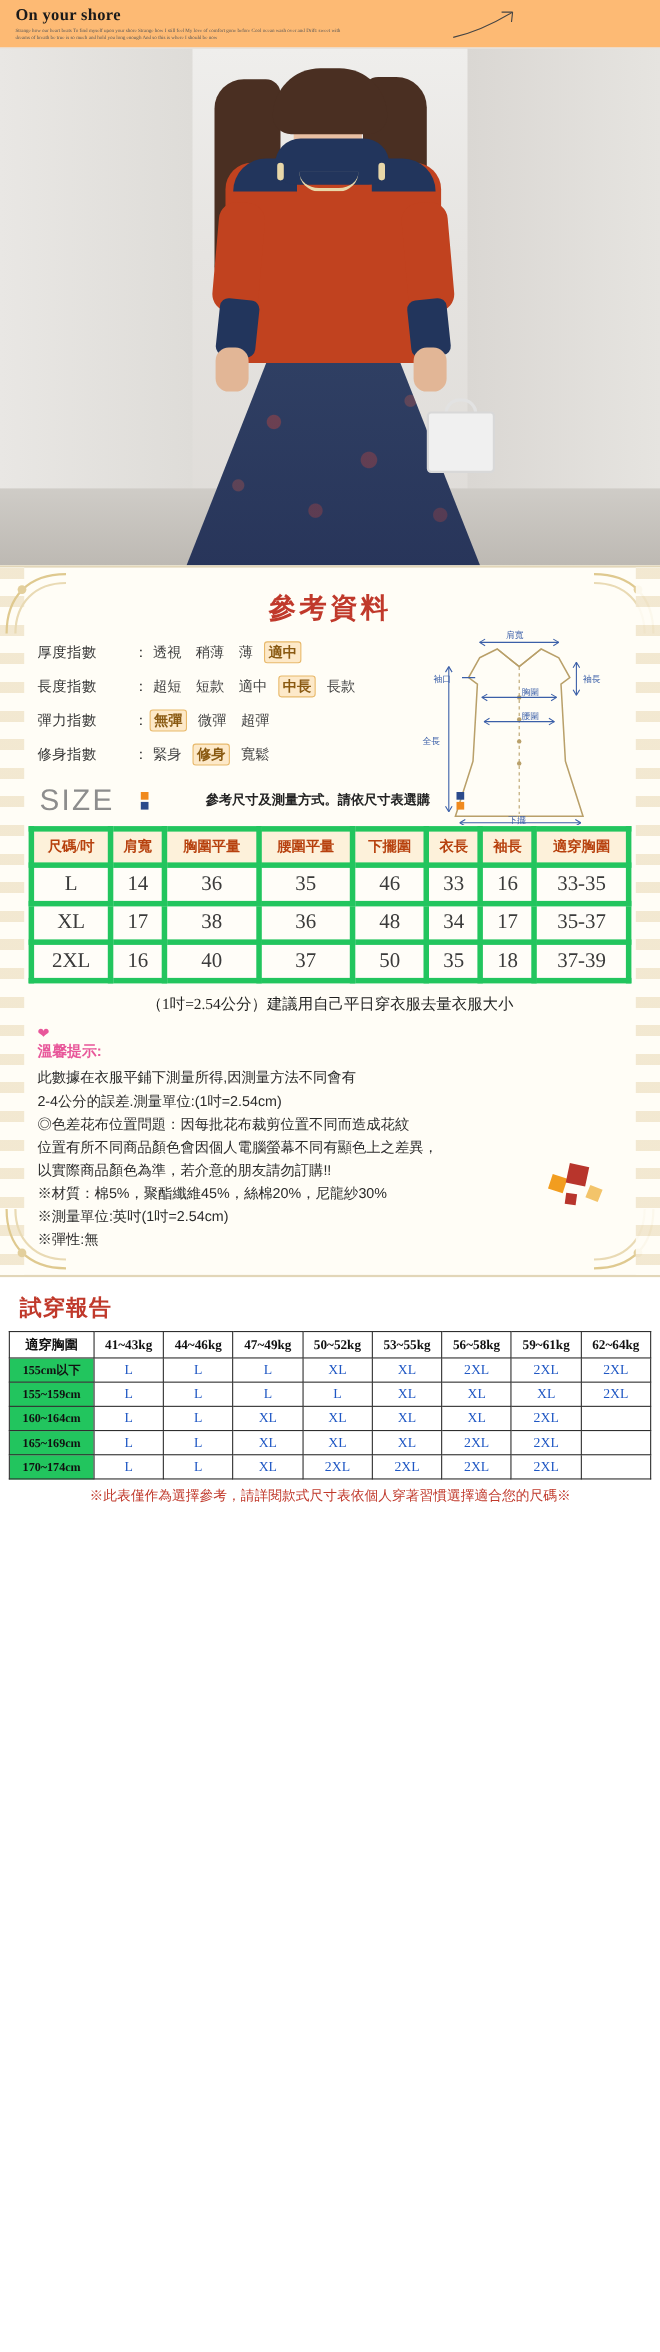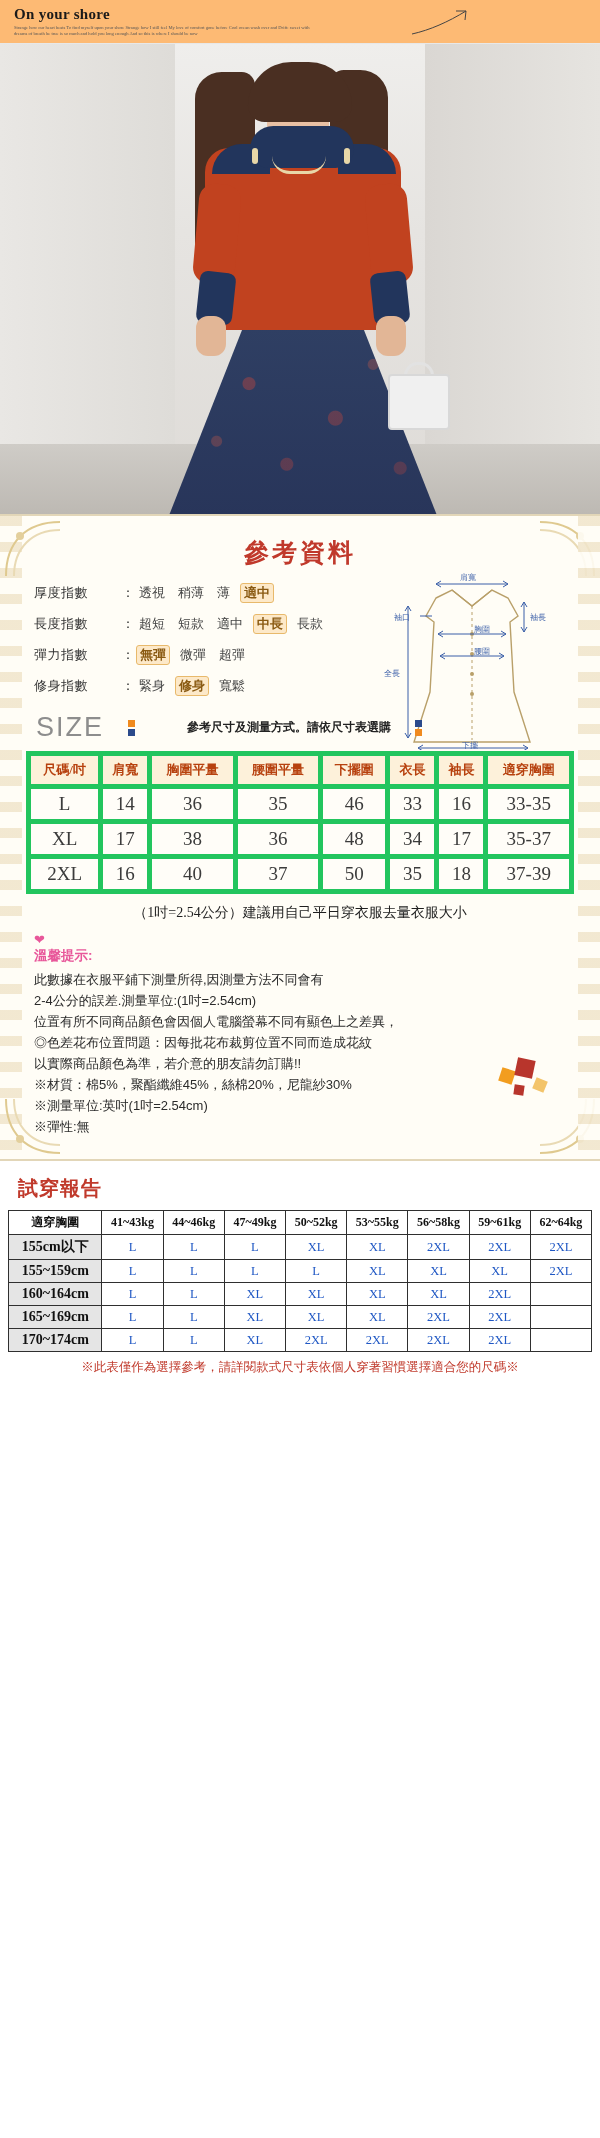--- a/index.html
+++ b/index.html
@@ -251,21 +251,21 @@
   table.fit th, table.fit td {
     border: 1px solid #2f2f2f;
     text-align:center;
     font-size: 12.5px;
     padding: 3px 1px;
   }
   table.fit thead th {
     background:#fff; color:#111; font-weight:bold; font-size: 12px;
   }
   table.fit tbody th {
-    background:#e5e5e5; color:#111; font-weight:bold; font-size: 14px;
+    background:#22c55e; color:#111; font-weight:bold; font-size: 11px;
     text-align:center; white-space:nowrap;margin-left:36px;
   }
   table.fit td { color:#1f57c4; font-size: 12.5px; }
   .foot-note {
     color:#c0392b; font-size: 12.5px; text-align:center;
     padding: 7px 4px 10px;
   }
 </style>
 </head>
 <body>
@@ -496,22 +496,22 @@
       <i class="b"></i>
       <i class="c"></i>
       <i class="d"></i>
   </div>
 
   <div class="tips">
     <div class="tip-heart">❤</div>
     <div class="tip-title">溫馨提示:</div>
     <div class="tip-line">此數據在衣服平鋪下測量所得,因測量方法不同會有</div>
     <div class="tip-line">2-4公分的誤差.測量單位:(1吋=2.54cm)</div>
+    <div class="tip-line">◎色差花布位置問題：因每批花布裁剪位置不同而造成花紋</div>
     <div class="tip-line">位置有所不同商品顏色會因個人電腦螢幕不同有顯色上之差異，</div>
-    <div class="tip-line">◎色差花布位置問題：因每批花布裁剪位置不同而造成花紋</div>
     <div class="tip-line">以實際商品顏色為準，若介意的朋友請勿訂購!!</div>
     <div class="tip-line">※材質：棉5%，聚酯纖維45%，絲棉20%，尼龍紗30%</div>
     <div class="tip-line">※測量單位:英吋(1吋=2.54cm)</div>
     <div class="tip-line">※彈性:無</div>
   </div>
 </div>
 
 <div class="report">
   <div class="report-title">試穿報告</div>
 

